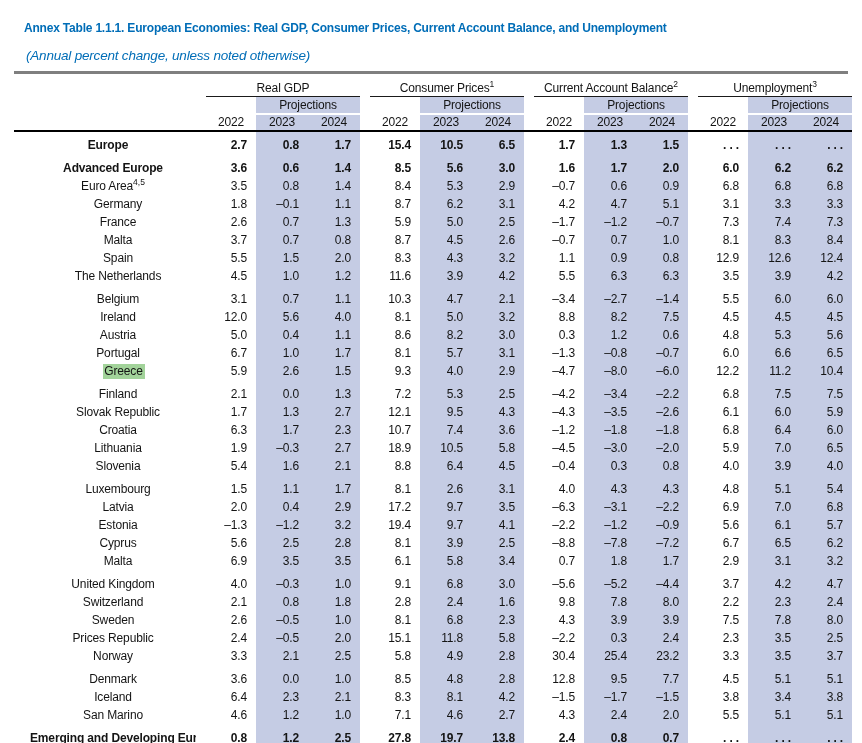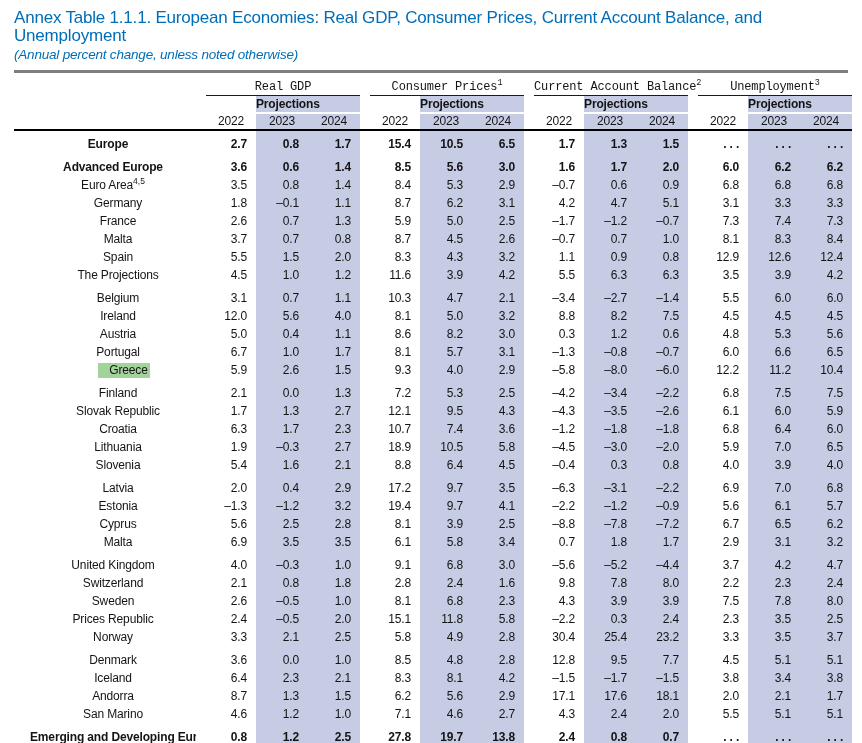--- a/index.html
+++ b/index.html
@@ -9,65 +9,65 @@
     --ink:#141414;
   }
   *{box-sizing:border-box;}
   html,body{margin:0;padding:0;}
   body{
     width:862px;height:743px;overflow:hidden;background:#ffffff;
     font-family:"Liberation Sans", sans-serif;color:var(--ink);
   }
   .page{padding:9px 14px 0 14px;width:862px;}
   .title{
-    margin:0;font-size:17px;font-weight:normal;color:var(--blue);
+    margin:10px;font-size:12px;font-weight:bold;color:var(--blue);
     letter-spacing:-0.2px;line-height:18px;
   }
   .subtitle{
     font-size:13.5px;font-style:italic;color:var(--blue);
-    line-height:17px;margin-top:1px;letter-spacing:-0.2px;
+    line-height:17px;margin-top:1px;letter-spacing:-0.2px;margin-left:12px;
   }
   .rule{height:3px;background:#7f7f7f;margin-top:7px;}
 
   table.datatable{
     border-collapse:collapse;table-layout:fixed;width:838px;margin-top:3px;
     font-size:12px;letter-spacing:-0.15px;
   }
   col.c-country{width:182px;}
   col.c-spacer{width:10px;}
   col.c-y1{width:50px;}
   col.c-y2{width:52px;}
   col.c-y3{width:52px;}
 
   th{font-weight:normal;padding:0;}
   td{padding:0;}
 
-  .grouprow th{padding-top:4px;height:18px;vertical-align:bottom;font-family:Liberation Mono, monospace;}
+  .grouprow th{padding-top:4px;height:18px;vertical-align:bottom;}
   .grouplabel{
     text-align:center;border-bottom:1px solid #1a1a1a;
     padding-bottom:1px;white-space:nowrap;
   }
   .grouplabel sup, .country sup{font-size:8.5px;vertical-align:super;line-height:0;letter-spacing:0;}
 
   .projrow th{height:17px;vertical-align:middle;}
-  .proj{text-align:left;border-bottom:2px solid #ffffff;font-weight:bold;}
+  .proj{text-align:center;border-bottom:2px solid #ffffff;}
 
   .yearrow th{height:17px;vertical-align:middle;text-align:center;border-bottom:2px solid #000;}
 
   .lav{background:var(--lav);}
 
   tr.datarow td{height:18px;vertical-align:middle;line-height:14px;}
   tr.gap td{height:5px;line-height:5px;font-size:1px;}
   td.num{text-align:right;padding-right:9px;white-space:nowrap;}
   tr.bold td{font-weight:bold;}
   td.country{text-align:center;white-space:nowrap;overflow:hidden;}
   .ind0{padding-left:6px;}
   .ind1{padding-left:16px;margin-top:24px;}
   .ind2{padding-left:26px;}
-  .hl{background:var(--green);padding:0 2px 1px 11px;margin-left:12px;}
+  .hl{background:var(--green);padding:0 2px 1px 1px;margin-left:12px;}
 </style>
 </head>
 <body>
 
 <div class="page">
   <h1 class="title">Annex Table 1.1.1. European Economies: Real GDP, Consumer Prices, Current Account Balance, and Unemployment</h1>
   <div class="subtitle">(Annual percent change, unless noted otherwise)</div>
   <div class="rule"></div>
 
   <table class="datatable">
@@ -303,21 +303,21 @@
           <td></td>
           <td class="num">1.1</td>
           <td class="num lav">0.9</td>
           <td class="num lav">0.8</td>
           <td></td>
           <td class="num">12.9</td>
           <td class="num lav">12.6</td>
           <td class="num lav">12.4</td>
         </tr>
         <tr class="datarow">
-          <td class="country ind2"><span>The Projections</span></td>
+          <td class="country ind2"><span>The Netherlands</span></td>
           <td></td>
           <td class="num">4.5</td>
           <td class="num lav">1.0</td>
           <td class="num lav">1.2</td>
           <td></td>
           <td class="num">11.6</td>
           <td class="num lav">3.9</td>
           <td class="num lav">4.2</td>
           <td></td>
           <td class="num">5.5</td>
@@ -427,21 +427,21 @@
           <td class="country ind2"><span class="hl">Greece</span></td>
           <td></td>
           <td class="num">5.9</td>
           <td class="num lav">2.6</td>
           <td class="num lav">1.5</td>
           <td></td>
           <td class="num">9.3</td>
           <td class="num lav">4.0</td>
           <td class="num lav">2.9</td>
           <td></td>
-          <td class="num">–5.8</td>
+          <td class="num">–4.7</td>
           <td class="num lav">–8.0</td>
           <td class="num lav">–6.0</td>
           <td></td>
           <td class="num">12.2</td>
           <td class="num lav">11.2</td>
           <td class="num lav">10.4</td>
         </tr>
         <tr class="gap">
           <td></td>
           <td></td>
@@ -569,20 +569,39 @@
           <td></td>
           <td></td>
           <td class="lav"></td>
           <td class="lav"></td>
           <td></td>
           <td></td>
           <td class="lav"></td>
           <td class="lav"></td>
         </tr>
         <tr class="datarow">
+          <td class="country ind2"><span>Luxembourg</span></td>
+          <td></td>
+          <td class="num">1.5</td>
+          <td class="num lav">1.1</td>
+          <td class="num lav">1.7</td>
+          <td></td>
+          <td class="num">8.1</td>
+          <td class="num lav">2.6</td>
+          <td class="num lav">3.1</td>
+          <td></td>
+          <td class="num">4.0</td>
+          <td class="num lav">4.3</td>
+          <td class="num lav">4.3</td>
+          <td></td>
+          <td class="num">4.8</td>
+          <td class="num lav">5.1</td>
+          <td class="num lav">5.4</td>
+        </tr>
+        <tr class="datarow">
           <td class="country ind2"><span>Latvia</span></td>
           <td></td>
           <td class="num">2.0</td>
           <td class="num lav">0.4</td>
           <td class="num lav">2.9</td>
           <td></td>
           <td class="num">17.2</td>
           <td class="num lav">9.7</td>
           <td class="num lav">3.5</td>
           <td></td>
@@ -814,39 +833,20 @@
           <td class="num lav">8.1</td>
           <td class="num lav">4.2</td>
           <td></td>
           <td class="num">–1.5</td>
           <td class="num lav">–1.7</td>
           <td class="num lav">–1.5</td>
           <td></td>
           <td class="num">3.8</td>
           <td class="num lav">3.4</td>
           <td class="num lav">3.8</td>
-        </tr>
-        <tr class="datarow">
-          <td class="country ind1"><span>Andorra</span></td>
-          <td></td>
-          <td class="num">8.7</td>
-          <td class="num lav">1.3</td>
-          <td class="num lav">1.5</td>
-          <td></td>
-          <td class="num">6.2</td>
-          <td class="num lav">5.6</td>
-          <td class="num lav">2.9</td>
-          <td></td>
-          <td class="num">17.1</td>
-          <td class="num lav">17.6</td>
-          <td class="num lav">18.1</td>
-          <td></td>
-          <td class="num">2.0</td>
-          <td class="num lav">2.1</td>
-          <td class="num lav">1.7</td>
         </tr>
         <tr class="datarow">
           <td class="country ind1"><span>San Marino</span></td>
           <td></td>
           <td class="num">4.6</td>
           <td class="num lav">1.2</td>
           <td class="num lav">1.0</td>
           <td></td>
           <td class="num">7.1</td>
           <td class="num lav">4.6</td>

